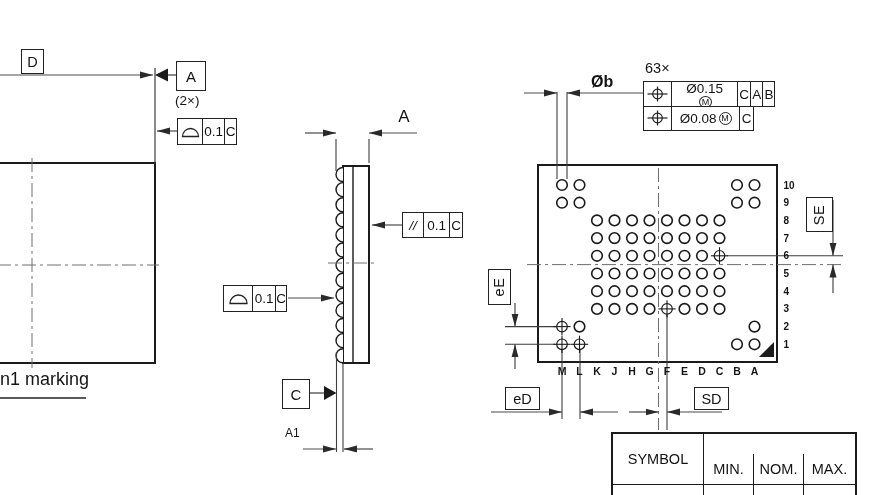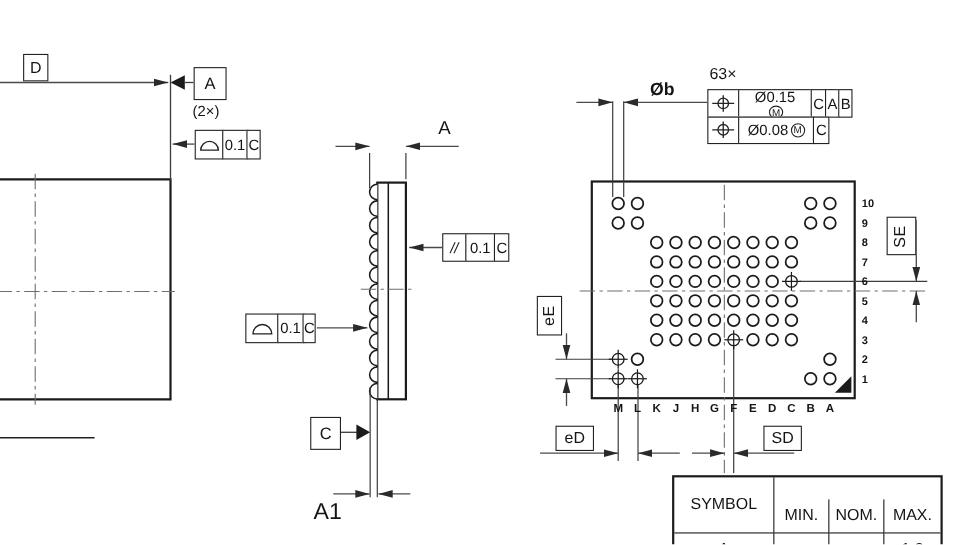--- a/index.html
+++ b/index.html
@@ -363,40 +363,41 @@
   <div class="lbl" style="left:175px;top:93px;font-size:13.5px;">(2×)</div>
   <div class="fcf" style="left:177px;top:118px;height:27px;">
     <div class="cell" style="width:26px;">
       <svg width="19" height="13" viewBox="0 0 19 13">
         <path d="M1.5,11.5 A8,8 0 0 1 17.5,11.5 Z" fill="none" stroke="#222" stroke-width="1.3"></path>
       </svg>
     </div>
     <div class="cell" style="width:24px;">0.1</div>
     <div class="cell" style="width:13px;">C</div>
   </div>
+  <div class="lbl" style="left:0px;top:369px;font-size:18px;">n1 marking</div>
 
   <div class="lbl" style="left:386px;top:107px;width:36px;text-align:center;font-size:17px;">A</div>
   <div class="fcf" style="left:402px;top:212px;height:26px;">
     <div class="cell" style="width:22px;font-style:italic;">//</div>
     <div class="cell" style="width:28px;">0.1</div>
     <div class="cell" style="width:14px;">C</div>
   </div>
   <div class="fcf" style="left:223px;top:285px;height:27px;">
     <div class="cell" style="width:30px;">
       <svg width="21" height="13" viewBox="0 0 21 13">
         <path d="M2,11.5 A8.5,8.5 0 0 1 19,11.5 Z" fill="none" stroke="#222" stroke-width="1.3"></path>
       </svg>
     </div>
     <div class="cell" style="width:25px;">0.1</div>
     <div class="cell" style="width:12px;">C</div>
   </div>
   <div class="dbox" style="left:282px;top:379px;width:26px;height:28px;font-size:15px;">
     <span>C</span>
   </div>
-  <div class="lbl" style="left:285px;top:426px;font-size:21px;margin-top:28px;">A1</div>
+  <div class="lbl" style="left:285px;top:426px;font-size:12px;">A1</div>
 
   <div class="lbl" style="left:645px;top:60px;font-size:14.5px;">63×</div>
   <div class="lbl" style="left:591px;top:73px;font-size:16px;font-weight:bold;">Øb</div>
 
   <div class="fcf" style="left:643px;top:81px;height:26px;">
     <div class="cell" style="width:29px;">
       <svg width="21" height="16" viewBox="0 0 21 16">
         <circle cx="10.5" cy="8" r="4.8" fill="none" stroke="#222" stroke-width="1.2"></circle>
         <line x1="10.5" y1="0.5" x2="10.5" y2="15.5" stroke="#222" stroke-width="1.2"></line>
         <line x1="0.5" y1="8" x2="20.5" y2="8" stroke="#222" stroke-width="1.2"></line>

